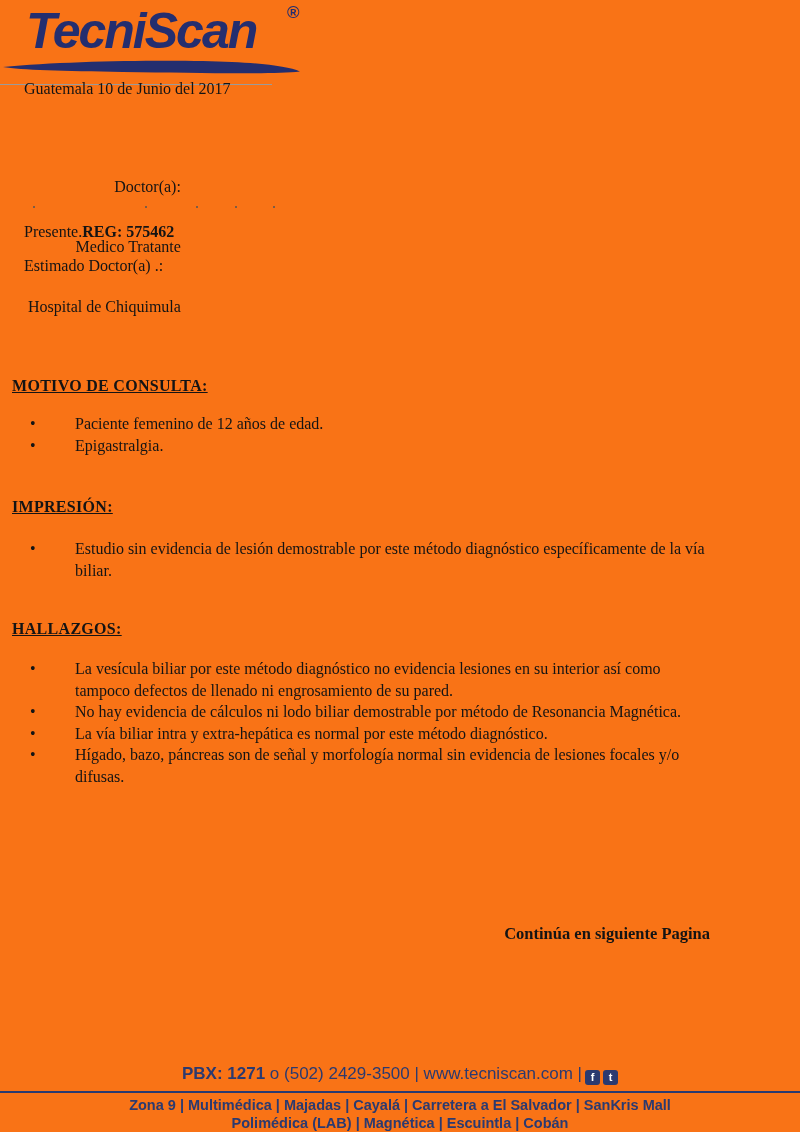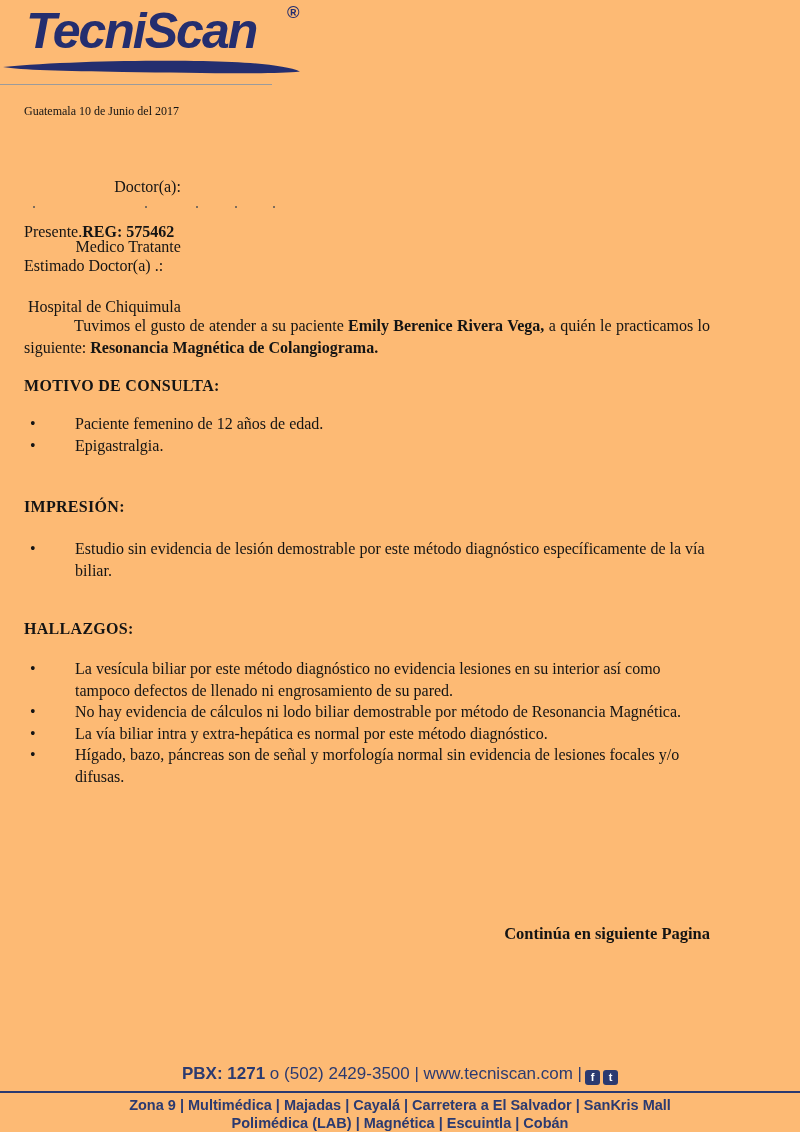--- a/index.html
+++ b/index.html
@@ -7,21 +7,21 @@
     --footer-navy: #2b3a70;
     --ink: #141414;
     --divider: #9b9b9b;
   }
   * { box-sizing: border-box; }
   html, body { margin: 0; padding: 0; background: #ffffff; }
   .page {
     position: relative;
     width: 800px;
     height: 1132px;
-    background: #fdba74;
+    background: #f97316;
     overflow: hidden;
     font-family: "Liberation Serif", serif;
     color: var(--ink);
   }
 
   
   .logo-text {
     position: absolute;
     top: 0px;
     left: 26px;
@@ -45,21 +45,21 @@
   }
   .swoosh { position: absolute; top: 59px; left: 3px; }
   .gray-line {
     position: absolute;
     top: 84px; left: 0;
     width: 272px; height: 1px;
     background: var(--divider);
   }
 
   
-  .date { position: absolute; top: 104px; left: 24px; font-size: 12px; }
+  .date { position: absolute; top: 80px; left: 24px; font-size: 16px; }
   .recipient {
     position: absolute; top: 137px; left: 24px;
     font-size: 16px; line-height: 20px; white-space: pre-wrap; text-align: right;
   }
   .dots-row { position: absolute; top: 206px; left: 0; width: 300px; height: 4px; }
   .dots-row i {
     position: absolute; top: 0;
     width: 2px; height: 2px; border-radius: 50%;
     background: #555;
   }
@@ -76,22 +76,22 @@
   .reg { font-weight: bold; }
   .salutation { position: absolute; top: 257px; left: 24px; font-size: 16px; }
 
   .intro {
     position: absolute; top: 315px; left: 24px; width: 686px;
     margin: 0; font-size: 16px; line-height: 22px;
     text-align: justify; text-indent: 50px;
   }
 
   .section-heading {
-    position: absolute; left: 24px;
-    font-size: 16px; font-weight: bold; 
+    position: absolute; left: 12px;
+    font-size: 16px; font-weight: bold; text-decoration: underline;
     letter-spacing: 0.3px;
   }
   .heading-motivo   { top: 377px; }
   .heading-impresion{ top: 498px; }
   .heading-hallazgos{ top: 620px; }
 
   .bullets {
     position: absolute; left: 24px; width: 690px;
     margin: 0; padding: 0; list-style: none;
     font-size: 16px; line-height: 21.5px;
@@ -174,21 +174,20 @@
       <i></i>
   </div>
 
   <div class="presente-row">
     <span>Presente.</span>
     <span class="reg">REG: 575462</span>
   </div>
 
   <div class="salutation">Estimado Doctor(a) .:</div>
 
-  <p class="intro"><span>Tuvimos el gusto de atender a su paciente </span><b>Emily Berenice Rivera Vega,</b><span> a quién le practicamos lo siguiente: </span><b>Resonancia Magnética de Colangiograma.</b></p>
 
   <div class="section-heading heading-motivo">MOTIVO DE CONSULTA:</div>
   <ul class="bullets bullets-motivo">
       <li>Paciente femenino de 12 años de edad.</li>
       <li>Epigastralgia.</li>
     </ul>
 
   <div class="section-heading heading-impresion">IMPRESIÓN:</div>
   <ul class="bullets bullets-impresion">
       <li>Estudio sin evidencia de lesión demostrable por este método diagnóstico específicamente de la vía biliar.</li>

